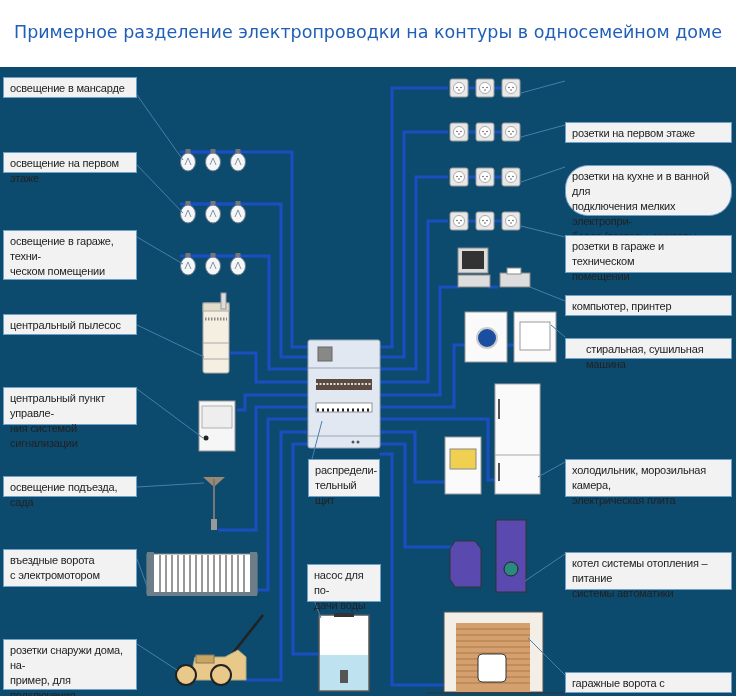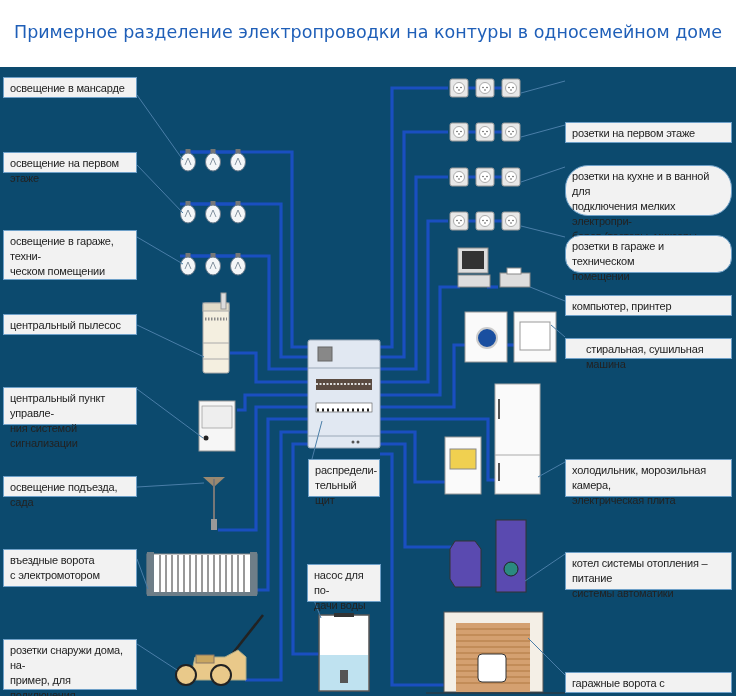--- a/index.html
+++ b/index.html
@@ -266,21 +266,21 @@
 
   <div class="lbl" style="left:308px;top:392px;width:72px;height:38px;white-space:pre-line;">распредели-
 тельный щит</div>
   <div class="lbl" style="left:307px;top:497px;width:74px;height:38px;white-space:pre-line;">насос для по-
 дачи воды</div>
 
   <div class="lbl" style="left:565px;top:55px;width:167px;height:21px;">розетки на первом этаже</div>
   <div class="lbl" style="left:565px;top:98px;width:167px;height:51px;white-space:pre-line;border-radius:23px;">розетки на кухне и в ванной для
 подключения мелких электропри-
 боров (тостеры, миксеры, фены)</div>
-  <div class="lbl" style="left:565px;top:168px;width:167px;height:38px;white-space:pre-line;border-radius:15px;">розетки в гараже и техническом
+  <div class="lbl" style="left:565px;top:168px;width:167px;height:38px;white-space:pre-line;">розетки в гараже и техническом
 помещении</div>
   <div class="lbl" style="left:565px;top:228px;width:167px;height:21px;">компьютер, принтер</div>
   <div class="lbl" style="left:565px;top:271px;width:167px;height:21px;padding-left:20px;">стиральная, сушильная машина</div>
   <div class="lbl" style="left:565px;top:392px;width:167px;height:38px;white-space:pre-line;">холодильник, морозильная камера,
 электрическая плита</div>
   <div class="lbl" style="left:565px;top:485px;width:167px;height:38px;white-space:pre-line;">котел системы отопления – питание
 системы автоматики</div>
   <div class="lbl" style="left:565px;top:605px;width:167px;height:21px;">гаражные ворота с электромотором</div>
 </div>
 

